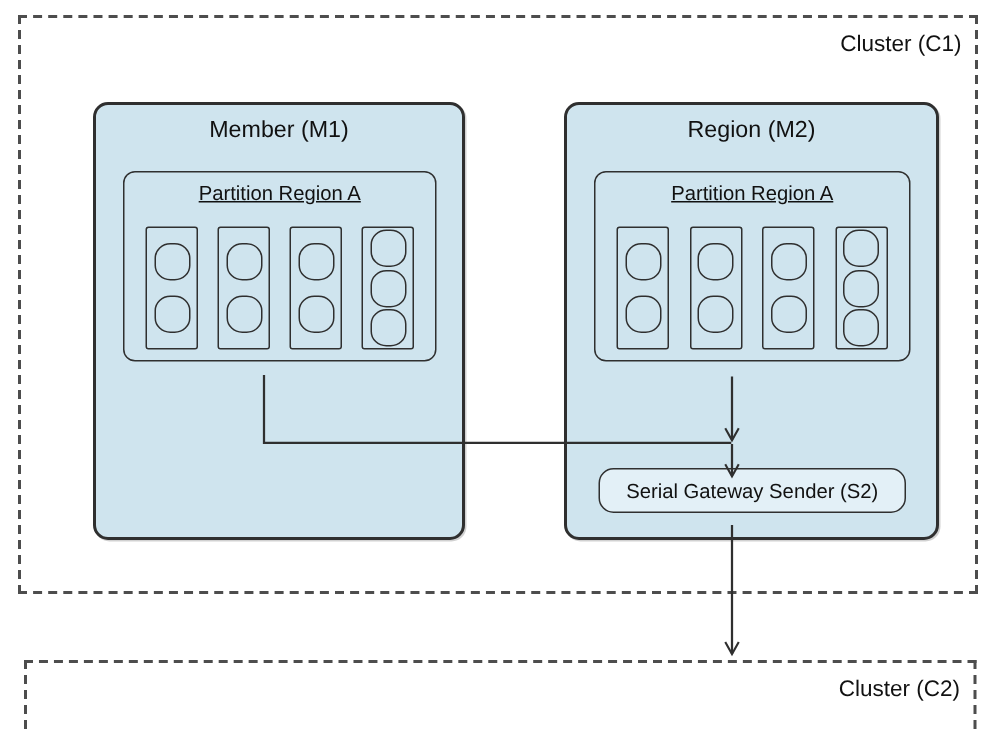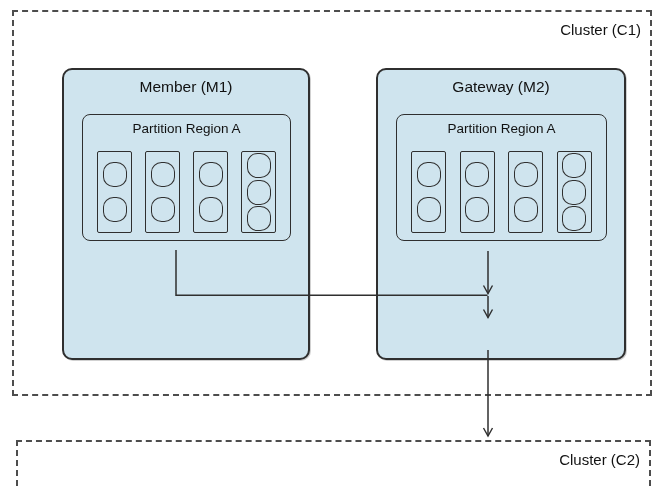--- a/index.html
+++ b/index.html
@@ -56,20 +56,21 @@
     box-sizing: border-box;
     background: var(--member-fill, #cfe4ee);
   }
   .member-m2 .partition { width: 211px; }
   .partition-label {
     position: absolute;
     top: 6px; left: 0; right: 0;
     text-align: center;
     font-size: 13.5px;
     white-space: nowrap;
+    text-decoration: underline;
   }
   .buckets {
     position: absolute;
     left: 0; right: 0;
     top: 36px; height: 82px;
     padding: 0 14px;
     display: flex;
     justify-content: space-between;
     box-sizing: content-box;
   }
@@ -141,21 +142,21 @@
           <div class="bucket-col">
             <div class="entry"></div>
             <div class="entry"></div>
             <div class="entry"></div>
           </div>
         </div>
     </div>
   </div>
 
   <div class="member member-m2">
-    <div class="member-label">Gateway (M2)</div>
+    <div class="member-label">Region (M2)</div>
     <div class="partition">
       <div class="partition-label">Partition Region A</div>
       <div class="buckets">
           <div class="bucket-col">
             <div class="entry"></div>
             <div class="entry"></div>
           </div>
           <div class="bucket-col">
             <div class="entry"></div>
             <div class="entry"></div>
@@ -164,20 +165,23 @@
             <div class="entry"></div>
             <div class="entry"></div>
           </div>
           <div class="bucket-col">
             <div class="entry"></div>
             <div class="entry"></div>
             <div class="entry"></div>
           </div>
         </div>
     </div>
+    <div class="gateway">
+      <span>Serial Gateway Sender (S2)</span>
+    </div>
   </div>
 
   <div class="cluster cluster-c2">
     <div class="cluster-label">Cluster (C2)</div>
   </div>
 
   <svg class="connectors" width="666" height="498" viewBox="0 0 666 498">
     <defs>
       <marker id="arrowV" markerUnits="userSpaceOnUse" markerWidth="12" markerHeight="12" viewBox="0 0 12 12" refX="10" refY="6" orient="auto">
         <path d="M2,1.5 L10,6 L2,10.5" fill="none" stroke="#2f2f2f" stroke-width="1.4"></path>

